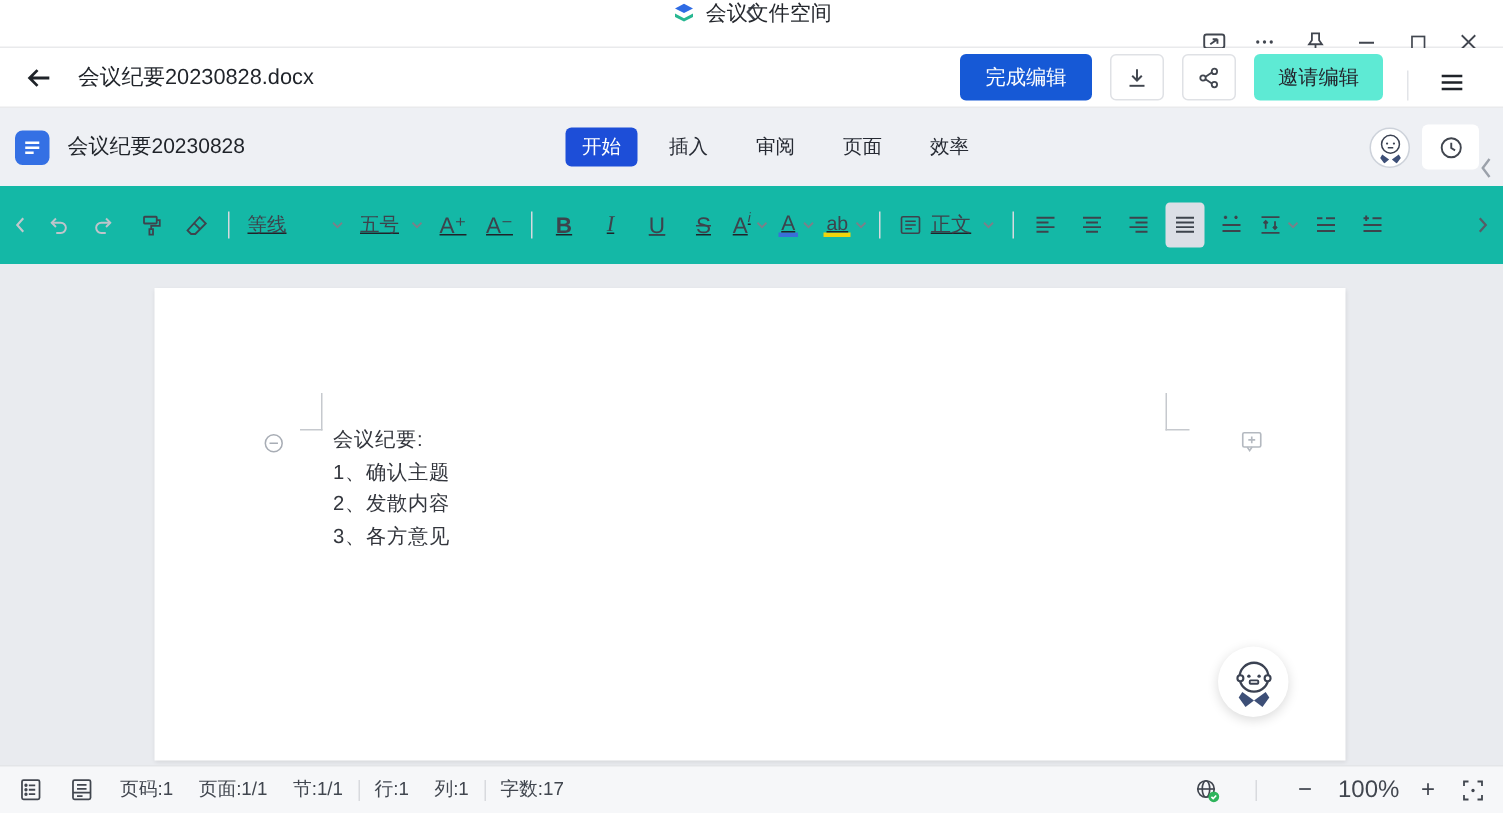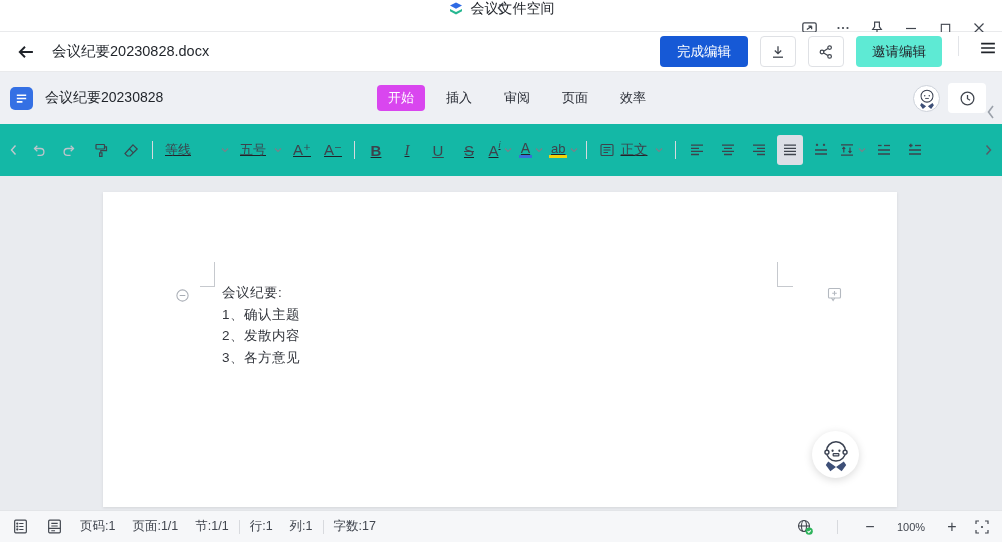--- a/index.html
+++ b/index.html
@@ -13,35 +13,35 @@
   .titlebar .back-chevron { width:34px; display:flex; justify-content:center; cursor:pointer; }
   .titlebar .center { position:absolute; left:0; right:0; display:flex; justify-content:center; align-items:center; gap:7px; pointer-events:none; }
   .titlebar .app-title { font-size:14px; color:#25282e; }
   .titlebar .right { margin-left:auto; display:flex; align-items:center; gap:8px; padding-right:10px; }
   .win-btn { width:26px; height:24px; display:flex; align-items:center; justify-content:center; }
 
   
   .dochdr { position:absolute; top:32px; left:0; right:0; height:40px; background:#fff; border-bottom:1px solid #e9eaec; display:flex; align-items:center; }
   .dochdr .back { width:52px; display:flex; justify-content:center; }
   .dochdr .fname { font-size:14.5px; color:#1f2329; }
-  .dochdr .right { margin-left:auto; display:flex; align-items:flex-start; gap:12px; padding-right:1px; }
+  .dochdr .right { margin-left:auto; display:flex; align-items:flex-end; gap:12px; padding-right:21px; }
   .btn-primary { background:#1659d6; color:#fff; font-size:13.5px; border:none; border-radius:4px; height:31px; padding:0 17px; display:flex; align-items:center; }
   .icon-box { width:36px; height:31px; background:#fff; border:1px solid #dfe1e5; border-radius:4px; display:flex; align-items:center; justify-content:center; }
   .btn-gray { background:#5eead4; color:#23262d; font-size:13.5px; border:none; border-radius:4px; height:31px; padding:0 16px; display:flex; align-items:center; }
   .vdiv { width:1px; height:20px; background:#e2e4e8; margin:0 4px; }
 
   
   .ribbon { position:absolute; top:72px; left:0; right:0; height:52px; background:#eef0f4; }
   .ribbon .leftgrp { position:absolute; left:10px; top:0; height:52px; display:flex; align-items:center; gap:12px; }
   .doc-icon { width:23px; height:23px; background:#3470e4; border-radius:5px; display:flex; align-items:center; justify-content:center; }
   .ribbon .doc-title { font-size:14px; color:#1f2329; }
   .autosave { display:flex; align-items:center; gap:6px; margin-left:46px; color:#6b7078; font-size:13px; }
   .tabs { position:absolute; left:377px; top:0; height:52px; display:flex; align-items:center; gap:10px; }
   .tab { font-size:13px; color:#262a33; padding:4px 11px; border-radius:4px; cursor:pointer; }
-  .tab.active { background:#d946ef; color:#fff; }
+  .tab.active { background:#1d4ed8; color:#fff; }
   .ribbon .rightgrp { position:absolute; right:16px; top:0; height:52px; display:flex; align-items:center; gap:8px; }
   .avatar-sm { width:27px; height:27px; border-radius:50%; background:#fff; border:1px solid #cdd2da; display:flex; align-items:center; justify-content:center; overflow:hidden; }
   .hist-btn { width:38px; height:30px; background:#fff; border-radius:4px; display:flex; align-items:center; justify-content:center; }
   .edge-chevron { position:absolute; right:-12px; top:30px; }
 
   
   .toolbar { position:absolute; top:124px; left:0; right:0; height:52px; background:#14b8a6; display:flex; align-items:center; gap:5px; padding:0 6px;text-decoration:underline; }
   .tb { min-width:26px; height:30px; display:flex; align-items:center; justify-content:center; border-radius:3px; color:#3d434c; }
   .tb.active { background:#dcdfe6; }
   .tb-div { width:1px; height:18px; background:#d6d9de; margin:0 3px; }
@@ -63,21 +63,21 @@
   .doc-text { position:absolute; left:119px; top:90px; font-size:13.5px; line-height:21.5px; color:#33363d; letter-spacing:.5px; }
   .comment-add { position:absolute; left:723px; top:94px; }
   .assistant { position:absolute; left:812px; top:255px; width:47px; height:47px; border-radius:50%; background:#fff; box-shadow:0 2px 8px rgba(0,0,0,.15); display:flex; align-items:center; justify-content:center; }
 
   
   .statusbar { position:absolute; bottom:0; left:0; right:0; height:32px; background:#f6f7f9; border-top:1px solid #e3e5e8; display:flex; align-items:center; font-size:12.5px; color:#41464f; padding:0 12px; }
   .statusbar .grp { display:flex; align-items:center; gap:17px; }
   .statusbar .sdiv { width:1px; height:14px; background:#d8dade; margin:0 10px; }
   .statusbar .right { margin-left:auto; display:flex; align-items:center; gap:13px; }
   .zoom-glyph { font-size:16px; color:#41464f; width:18px; text-align:center; }
-  .zoom-val { font-size:11px; color:#41464f; width:38px; text-align:center; }
+  .zoom-val { font-size:16px; color:#41464f; width:38px; text-align:center; }
 </style>
 </head>
 <body>
 
 <div class="app">
 
   <div class="titlebar">
     <div class="back-chevron">
       <span>
         <svg width="16" height="16" viewBox="0 0 16 16">

